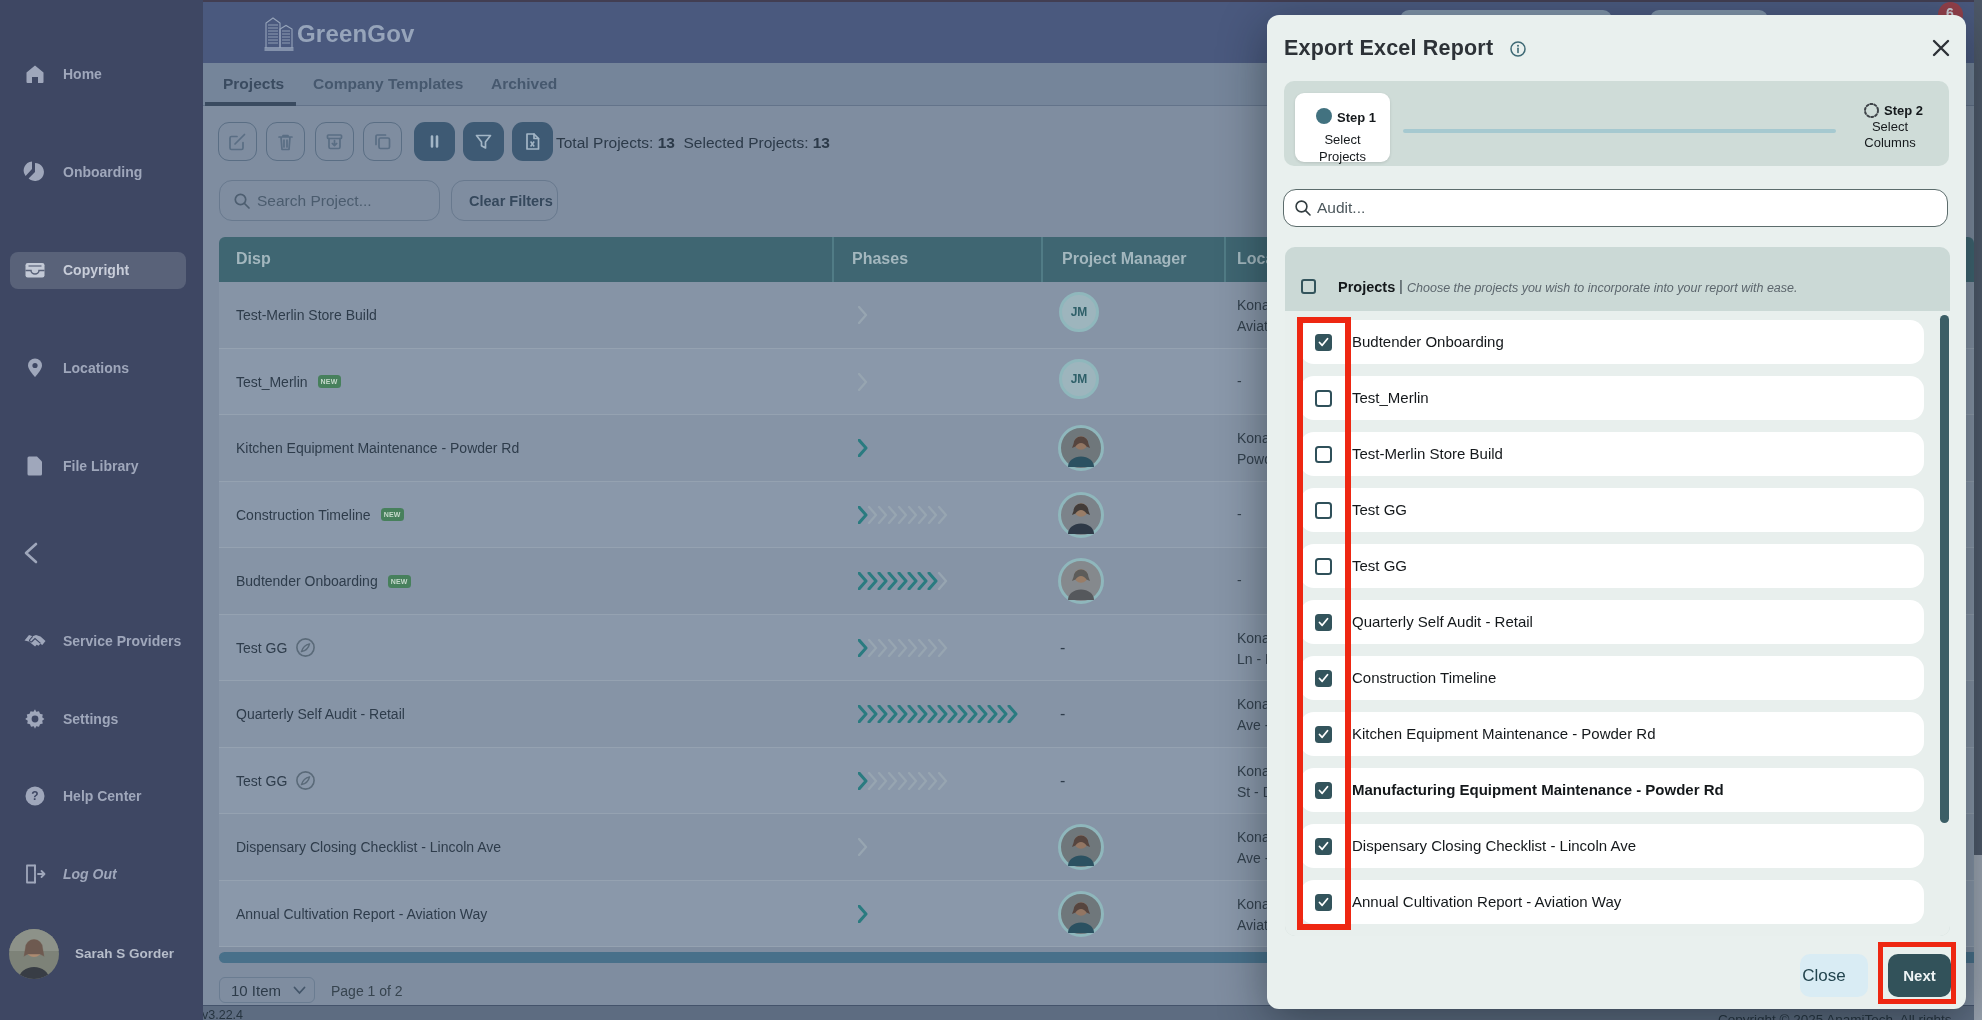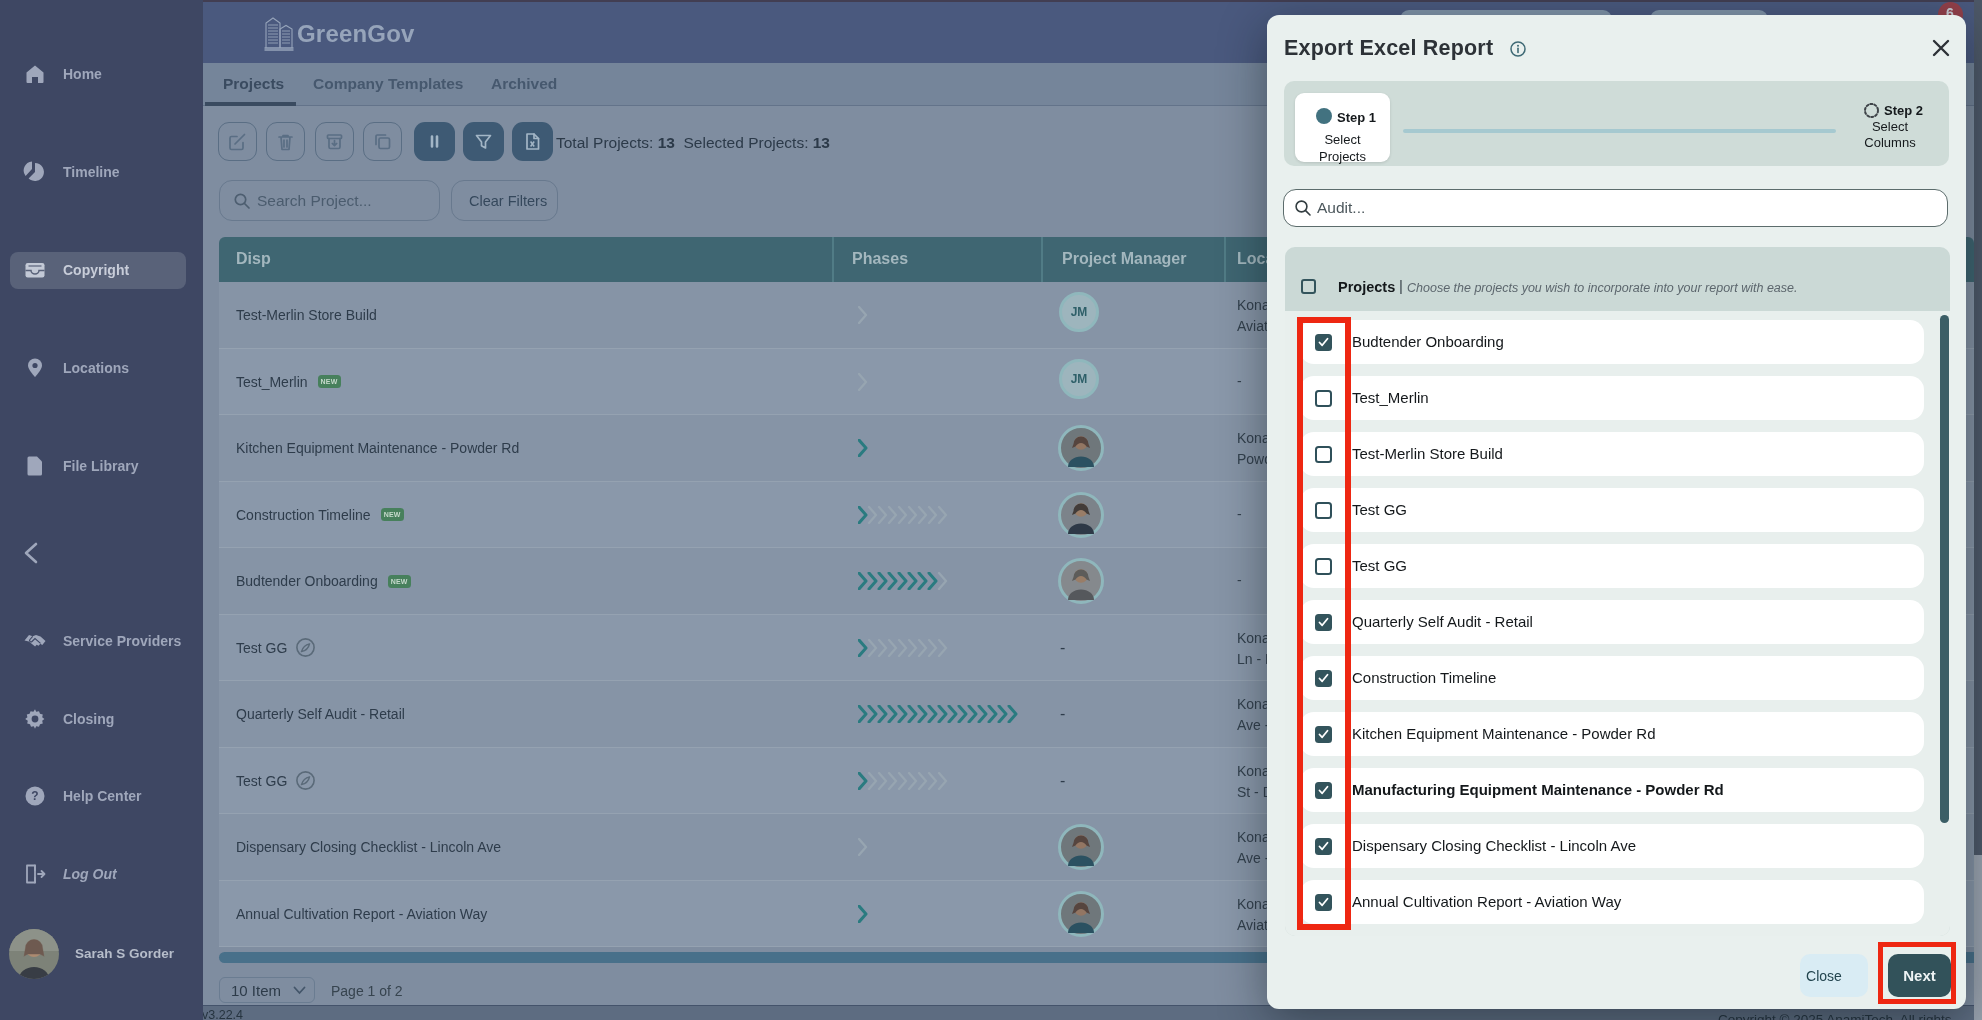--- a/index.html
+++ b/index.html
@@ -63,21 +63,21 @@
       <path d="M8.6 10.5l3.6 5M12.2 10.5l-3.6 5" stroke="#a3b6c6" stroke-width="1.5"></path>
     </svg>
 <div class="abs" style="left:556px;top:134px;font-size:15.5px;color:#2c3a49;">Total Projects: <b>13</b>&nbsp; Selected Projects: <b>13</b></div>
 <div class="abs" style="left:219px;top:180px;width:221px;height:41px;border:1.6px solid #68798e;border-radius:13px;"></div>
 <svg class="abs" style="left:233px;top:192px;" width="18" height="18" viewBox="0 0 18 18">
       <circle cx="7.5" cy="7.5" r="5.2" stroke="#4d5e70" stroke-width="1.7" fill="none"></circle>
       <path d="M11.5 11.5 L16 16" stroke="#4d5e70" stroke-width="1.7" stroke-linecap="round"></path>
     </svg>
 <div class="abs" style="left:257px;top:192px;font-size:15.5px;color:#4b5c6e;">Search Project...</div>
 <div class="abs" style="left:451px;top:180px;width:107px;height:41px;border:1.6px solid #68798e;border-radius:13px;"></div>
-<div class="abs" style="left:469px;top:193px;font-size:14.5px;font-weight:normal;color:#35485c;">Clear Filters</div>
+<div class="abs" style="left:469px;top:193px;font-size:14.5px;font-weight:bold;color:#35485c;">Clear Filters</div>
 <div class="abs" style="left:219px;top:237px;width:1755px;height:45px;background:#3f6672;border-radius:6px 6px 0 0;"></div>
 <div class="abs" style="left:832px;top:237px;width:2px;height:45px;background:#517c86;"></div>
 <div class="abs" style="left:1041px;top:237px;width:2px;height:45px;background:#517c86;"></div>
 <div class="abs" style="left:1224px;top:237px;width:2px;height:45px;background:#517c86;"></div>
 <div class="abs" style="left:236px;top:250px;font-size:16px;font-weight:bold;color:#a3b7be;">Disp</div>
 <div class="abs" style="left:852px;top:250px;font-size:16px;font-weight:bold;color:#a3b7be;">Phases</div>
 <div class="abs" style="left:1062px;top:250px;font-size:16px;font-weight:bold;color:#a3b7be;">Project Manager</div>
 <div class="abs" style="left:1237px;top:250px;font-size:16px;font-weight:bold;color:#a3b7be;">Location</div>
 <div class="abs" style="left:219px;top:282.0px;width:1755px;height:66.5px;background:#8694a6;border-bottom:1px solid #95a2b1;"></div>
 <div class="abs" style="left:236px;top:282.0px;height:66.5px;display:flex;align-items:center;gap:10px;">
@@ -269,21 +269,21 @@
 <div class="abs" style="left:0;top:0;width:203px;height:1020px;background:#3e4763;"></div>
 <div class="abs" style="left:10px;top:252px;width:176px;height:37px;background:#596279;border-radius:8px;"></div>
 <svg class="abs" style="left:23px;top:62px;" width="24" height="24" viewBox="0 0 24 24">
       <path d="M3.5 10.5 L12 3.5 L20.5 10.5 V20 a1 1 0 0 1 -1 1 H15 v-6 h-6 v6 H4.5 a1 1 0 0 1 -1-1 Z" fill="#9fa7bb"></path>
     </svg>
 <div class="abs" style="left:63px;top:66px;font-size:14px;font-weight:bold;color:#9fa7bb;">Home</div>
 <svg class="abs" style="left:23px;top:160px;" width="24" height="24" viewBox="0 0 24 24">
       <path d="M12 3 a9 9 0 1 1 -6.4 15.4 L12 12Z" fill="#9fa7bb"></path>
       <path d="M10 10 V2.5 A9 9 0 0 0 3.6 17Z" fill="#9fa7bb" transform="translate(-1,-1)"></path>
     </svg>
-<div class="abs" style="left:63px;top:164px;font-size:14px;font-weight:bold;color:#9fa7bb;">Timeline</div>
+<div class="abs" style="left:63px;top:164px;font-size:14px;font-weight:bold;color:#9fa7bb;">Onboarding</div>
 <svg class="abs" style="left:23px;top:258px;" width="24" height="24" viewBox="0 0 24 24">
       <rect x="2.5" y="5" width="19" height="14.5" rx="2.2" fill="#c3c9d6"></rect>
       <path d="M2.5 12.5 h5.5 a4 3.4 0 0 0 8 0 h5.5" stroke="#596279" stroke-width="1.5" fill="none"></path>
       <path d="M5.5 8 h13" stroke="#596279" stroke-width="1.2"></path>
     </svg>
 <div class="abs" style="left:63px;top:262px;font-size:14px;font-weight:bold;color:#c8cdd9;">Copyright</div>
 <svg class="abs" style="left:23px;top:356px;" width="24" height="24" viewBox="0 0 24 24">
       <path d="M12 21 C12 21 5 13.8 5 9.5 a7 7 0 0 1 14 0 C19 13.8 12 21 12 21Z" fill="#9fa7bb"></path>
       <circle cx="12" cy="9.5" r="2.6" fill="#3e4763"></circle>
     </svg>
@@ -297,21 +297,21 @@
     </svg>
 <svg class="abs" style="left:23px;top:629px;" width="24" height="24" viewBox="0 0 24 24">
       <path d="M1.5 11.5 L6 6 l3.7 1.3 L13 6 l4.5 1.5 L22.5 12 l-3.2 4 -2-1.3 -1.7 2 -2-1 -1.5 1.8 -6.3-5Z" fill="#9fa7bb"></path>
       <path d="M9.7 7.3 L7 10.5 a1.4 1.4 0 0 0 2 2 L12 9.6 l5.5 4.8" stroke="#3e4763" stroke-width="1.1" fill="none"></path>
     </svg>
 <div class="abs" style="left:63px;top:633px;font-size:14px;font-weight:bold;color:#9fa7bb;">Service Providers</div>
 <svg class="abs" style="left:23px;top:707px;" width="24" height="24" viewBox="0 0 24 24">
       <path d="M12 2.2 l1.2 2.6 2.8-.6 1 2.6 2.8 .6 -.6 2.8 2.2 1.8 -2.2 1.8 .6 2.8 -2.8 .6 -1 2.6 -2.8 -.6 -1.2 2.6 -1.2-2.6 -2.8 .6 -1-2.6 -2.8-.6 .6-2.8 L2.2 12 l2.2-1.8 -.6-2.8 2.8-.6 1-2.6 2.8 .6Z" fill="#9fa7bb"></path>
       <circle cx="12" cy="12" r="3.4" fill="#3e4763"></circle>
     </svg>
-<div class="abs" style="left:63px;top:711px;font-size:14px;font-weight:bold;color:#9fa7bb;">Closing</div>
+<div class="abs" style="left:63px;top:711px;font-size:14px;font-weight:bold;color:#9fa7bb;">Settings</div>
 <svg class="abs" style="left:23px;top:784px;" width="24" height="24" viewBox="0 0 24 24">
       <circle cx="12" cy="12" r="9.5" fill="#9fa7bb"></circle>
       <text x="12" y="16.2" text-anchor="middle" font-size="12" font-weight="bold" fill="#3e4763">?</text>
     </svg>
 <div class="abs" style="left:63px;top:788px;font-size:14px;font-weight:bold;color:#9fa7bb;">Help Center</div>
 <svg class="abs" style="left:23px;top:862px;" width="24" height="24" viewBox="0 0 24 24">
       <path d="M4 3.5 h8 V20.5 H4 Z" stroke="#9fa7bb" stroke-width="1.8" fill="none" stroke-linecap="round" stroke-linejoin="round"></path>
       <path d="M12 8 V3.5 M12 20.5 V16" stroke="#9fa7bb" stroke-width="1.8" fill="none" stroke-linecap="round" stroke-linejoin="round"></path>
       <path d="M15 12 h6 M18.5 9 l3 3 -3 3" stroke="#9fa7bb" stroke-width="1.8" fill="none" stroke-linecap="round" stroke-linejoin="round"></path>
     </svg>
@@ -416,17 +416,17 @@
     </svg>
 <div class="abs" style="left:1352px;top:837.0px;font-size:15px;font-weight:500;color:#14181b;">Dispensary Closing Checklist - Lincoln Ave</div>
 <div class="abs" style="left:1300px;top:880px;width:624px;height:44px;background:#ffffff;border-radius:14px;"></div>
 <div class="abs" style="left:1315px;top:893.5px;width:17px;height:17px;background:#33545c;border-radius:3.5px;"></div>
 <svg class="abs" style="left:1318px;top:896.5px;" width="11" height="11" viewBox="0 0 11 11">
       <path d="M1.5 5.5 L4.2 8.3 L9.5 1.8" stroke="#fff" stroke-width="1.8" fill="none" stroke-linecap="round" stroke-linejoin="round"></path>
     </svg>
 <div class="abs" style="left:1352px;top:893.0px;font-size:15px;font-weight:500;color:#14181b;">Annual Cultivation Report - Aviation Way</div>
 <div class="abs" style="left:1940px;top:315px;width:9px;height:508px;background:#3b5e66;border-radius:4.5px;"></div>
 <div class="abs" style="left:1800px;top:954px;width:68px;height:43px;background:#d9ecf4;border-radius:10px;"></div>
-<div class="abs" style="left:1800px;top:954px;width:48px;height:43px;display:flex;align-items:center;justify-content:center;font-size:14px;color:#23454f;">Close</div>
+<div class="abs" style="left:1800px;top:954px;width:48px;height:43px;display:flex;align-items:center;justify-content:center;font-size:17px;color:#23454f;">Close</div>
 <div class="abs" style="left:1888px;top:954px;width:63px;height:43px;background:#32525a;border-radius:10px;"></div>
 <div class="abs" style="left:1888px;top:954px;width:63px;height:43px;display:flex;align-items:center;justify-content:center;font-size:15px;font-weight:bold;color:#eef4f5;">Next</div>
 <div class="abs" style="left:1297px;top:317px;width:54px;height:613px;border:6px solid #ee2712;"></div>
 <div class="abs" style="left:1878px;top:942px;width:78px;height:62px;border:5.5px solid #ee2712;"></div>
 </div>
 </body></html>

